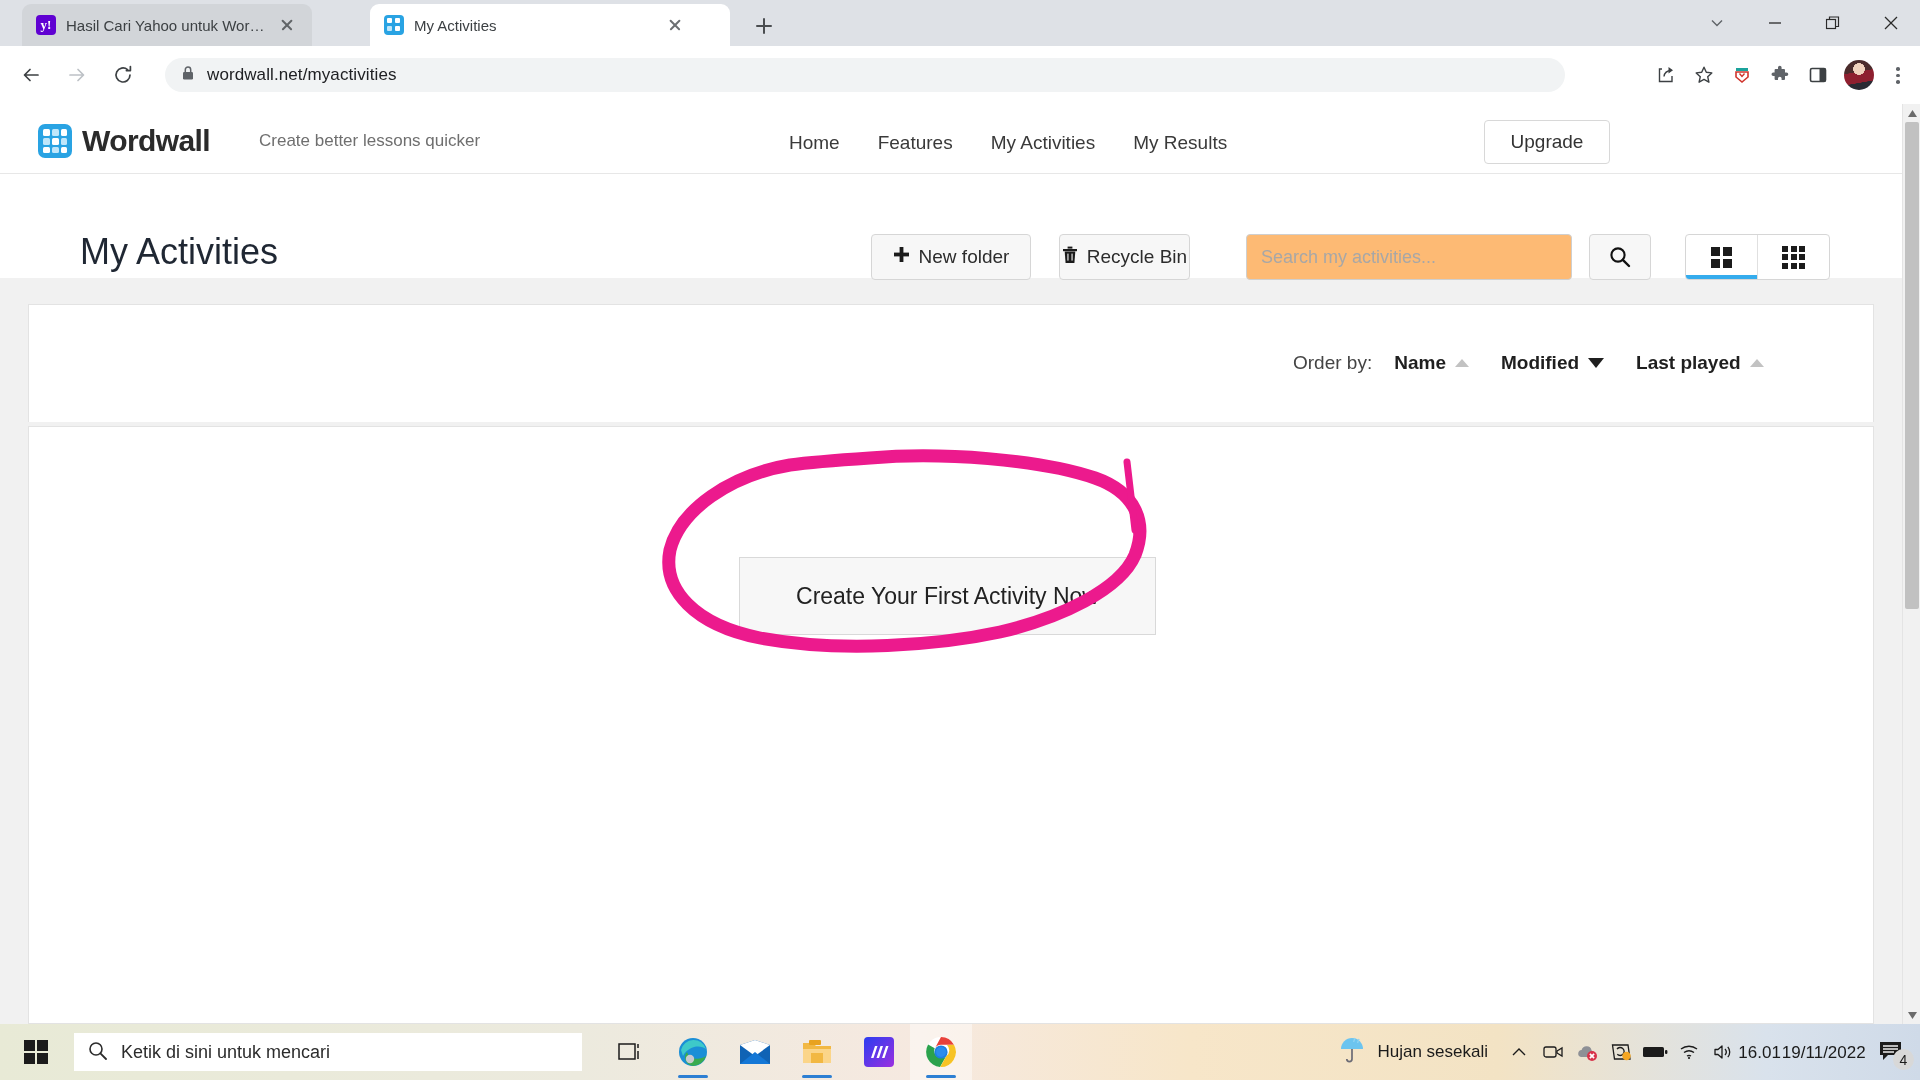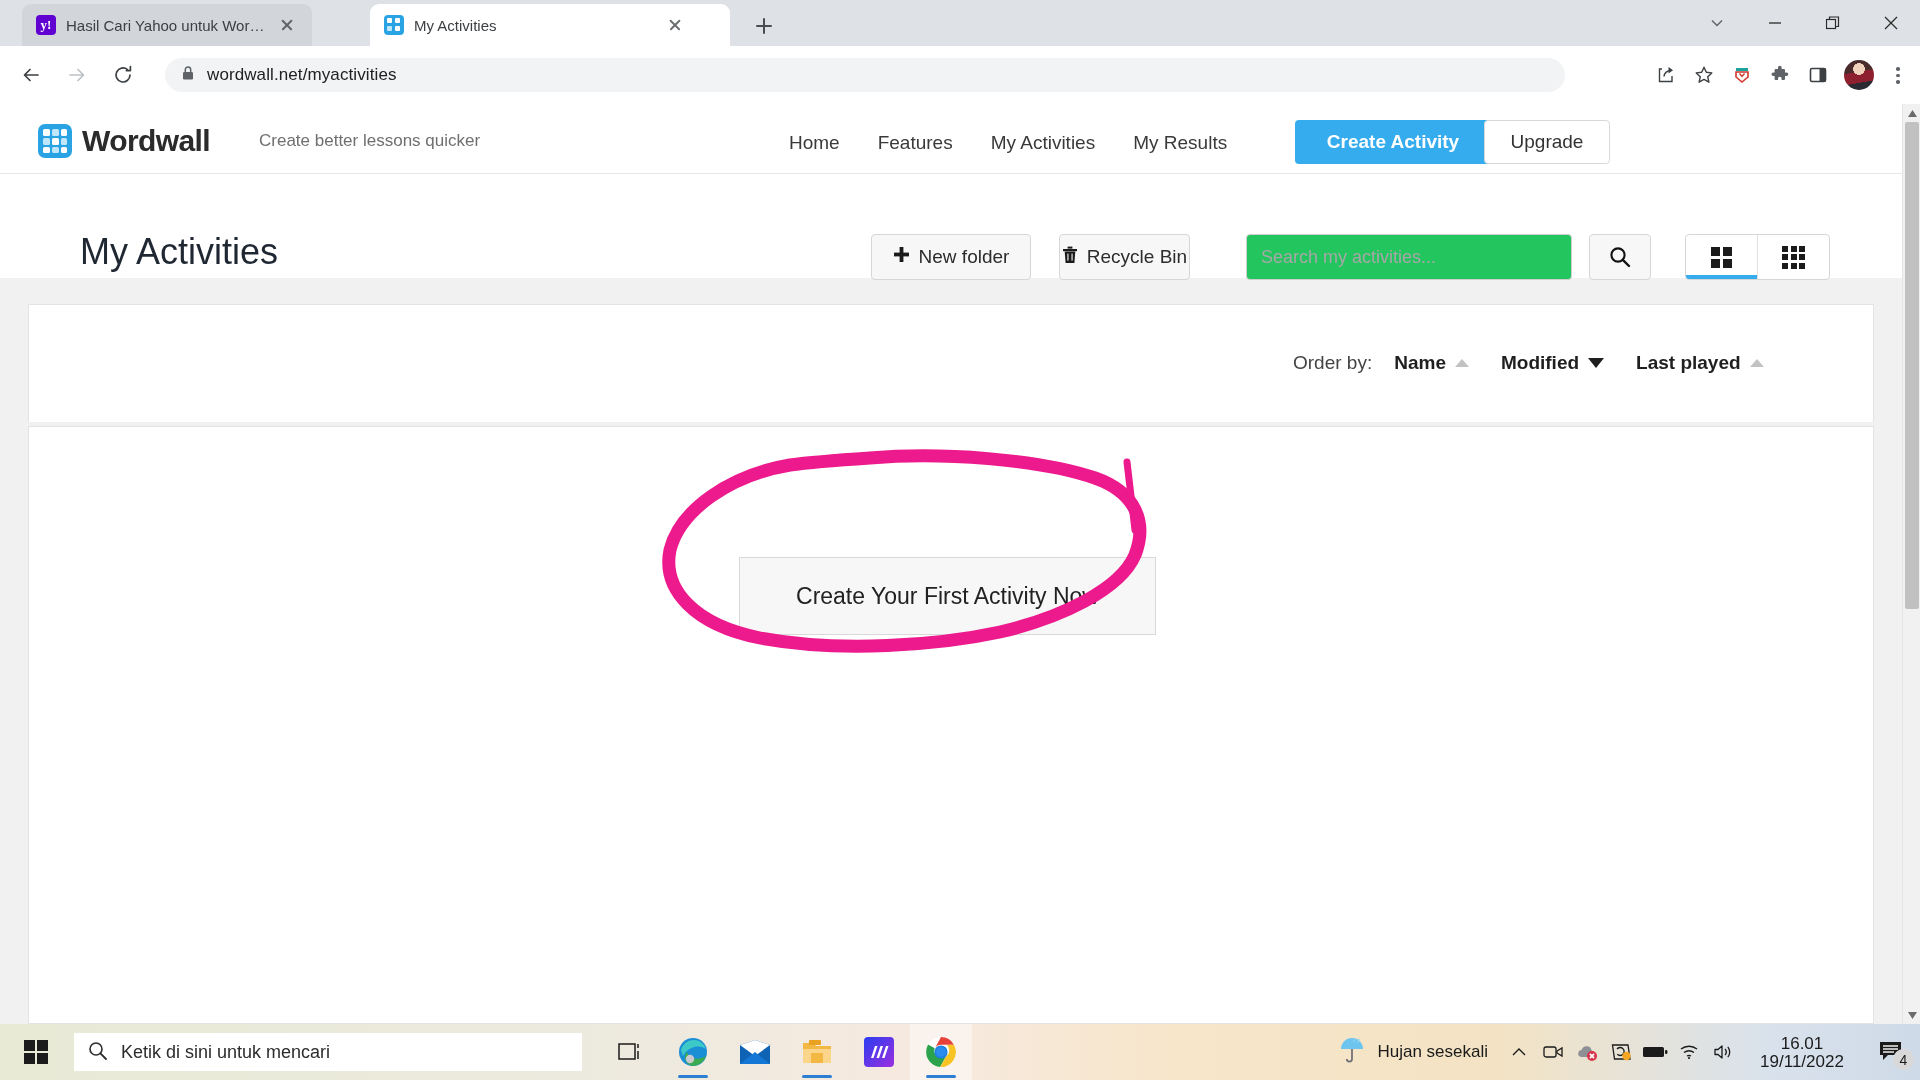--- a/index.html
+++ b/index.html
@@ -115,21 +115,21 @@
   .tbtn {
     position:absolute; top:234px; height:46px;
     background:#f7f7f7; border:1px solid #d6d6d6; border-radius:4px;
     display:flex; align-items:center; justify-content:center; gap:9px;
     font-size:19px; color:#2c2c2c;
   }
   .btn-newfolder { left:871px; width:160px; }
   .btn-recycle   { left:1059px; width:131px; }
 
   .search-wrap { position:absolute; left:1246px; top:234px; width:326px; height:46px;
-                 background:#22c55e; border:1px solid #cfcfcf; border-radius:4px; }
+                 background:#fdba74; border:1px solid #cfcfcf; border-radius:4px; }
   .search-input { width:100%; height:100%; border:none; outline:none; background:transparent;
                   padding:0 14px; font-size:18px; color:#333; font-family:"Liberation Sans", sans-serif; }
   .search-input::placeholder { color:#a7a7a7; }
   .search-btn { position:absolute; left:1589px; top:234px; width:62px; height:46px;
                 background:#f7f7f7; border:1px solid #d6d6d6; border-radius:4px;
                 display:flex; align-items:center; justify-content:center; }
 
   .viewtoggle { position:absolute; left:1685px; top:234px; width:145px; height:46px;
                 border:1px solid #d6d6d6; border-radius:4px; display:flex; background:#fff; overflow:hidden; }
   .vt { flex:1; display:flex; align-items:center; justify-content:center; position:relative; }
@@ -180,21 +180,21 @@
   .tb-search .ph { font-size:18px; color:#2c2c2c; }
   .tb-apps { position:absolute; left:600px; top:0; height:56px; display:flex; align-items:center; gap:0; }
   .tapp { width:62px; height:56px; display:flex; align-items:center; justify-content:center; position:relative; }
   .tapp.running::after { content:""; position:absolute; bottom:2px; left:16px; width:30px; height:3px; background:#2d7fd3; border-radius:2px; }
   .tapp.active { background:rgba(255,255,255,.45); }
 
   .tray { position:absolute; right:0; top:0; height:56px; display:flex; align-items:center; }
   .weather { display:flex; align-items:center; gap:10px; padding:0 14px; }
   .weather .wtxt { font-size:17px; color:#1b1b1b; }
   .tray-ic { width:34px; height:56px; display:flex; align-items:center; justify-content:center; position:relative; }
-  .clock { width:124px; height:58px; display:flex; flex-direction:column; align-items:center; justify-content:center; gap:1px; }
+  .clock { width:124px; height:58px; display:flex; flex-direction:row; align-items:center; justify-content:center; gap:1px; }
   .clock .t { font-size:17px; color:#1b1b1b; line-height:1; }
   .clock .d { font-size:17px; color:#1b1b1b; line-height:1; }
   .notif { width:56px; height:56px; display:flex; align-items:center; justify-content:center; position:relative; }
   .notif-badge { position:absolute; right:6px; bottom:10px; width:21px; height:21px; border-radius:50%;
                  background:#d8d8d8; color:#1b1b1b; font-size:14px; display:flex; align-items:center; justify-content:center; }
 </style>
 </head>
 <body>
 
 <div class="browser">
@@ -339,21 +339,20 @@
   </div>
   <div class="tagline">Create better lessons quicker</div>
 
   <div class="ww-nav">
     <a href="#">Home</a>
     <a href="#">Features</a>
     <a href="#">My Activities</a>
     <a href="#">My Results</a>
   </div>
 
-  <div class="btn-create">Create Activity</div>
   <div class="btn-upgrade">Upgrade</div>
 
   <div class="page-title">My Activities</div>
 
   <div class="tbtn btn-newfolder">
     <span>
       <svg width="17" height="17" viewBox="0 0 17 17">
           <rect x="6.6" y="1" width="3.8" height="15" fill="#1b1b1b"></rect>
           <rect x="1" y="6.6" width="15" height="3.8" fill="#1b1b1b"></rect>
         </svg>

